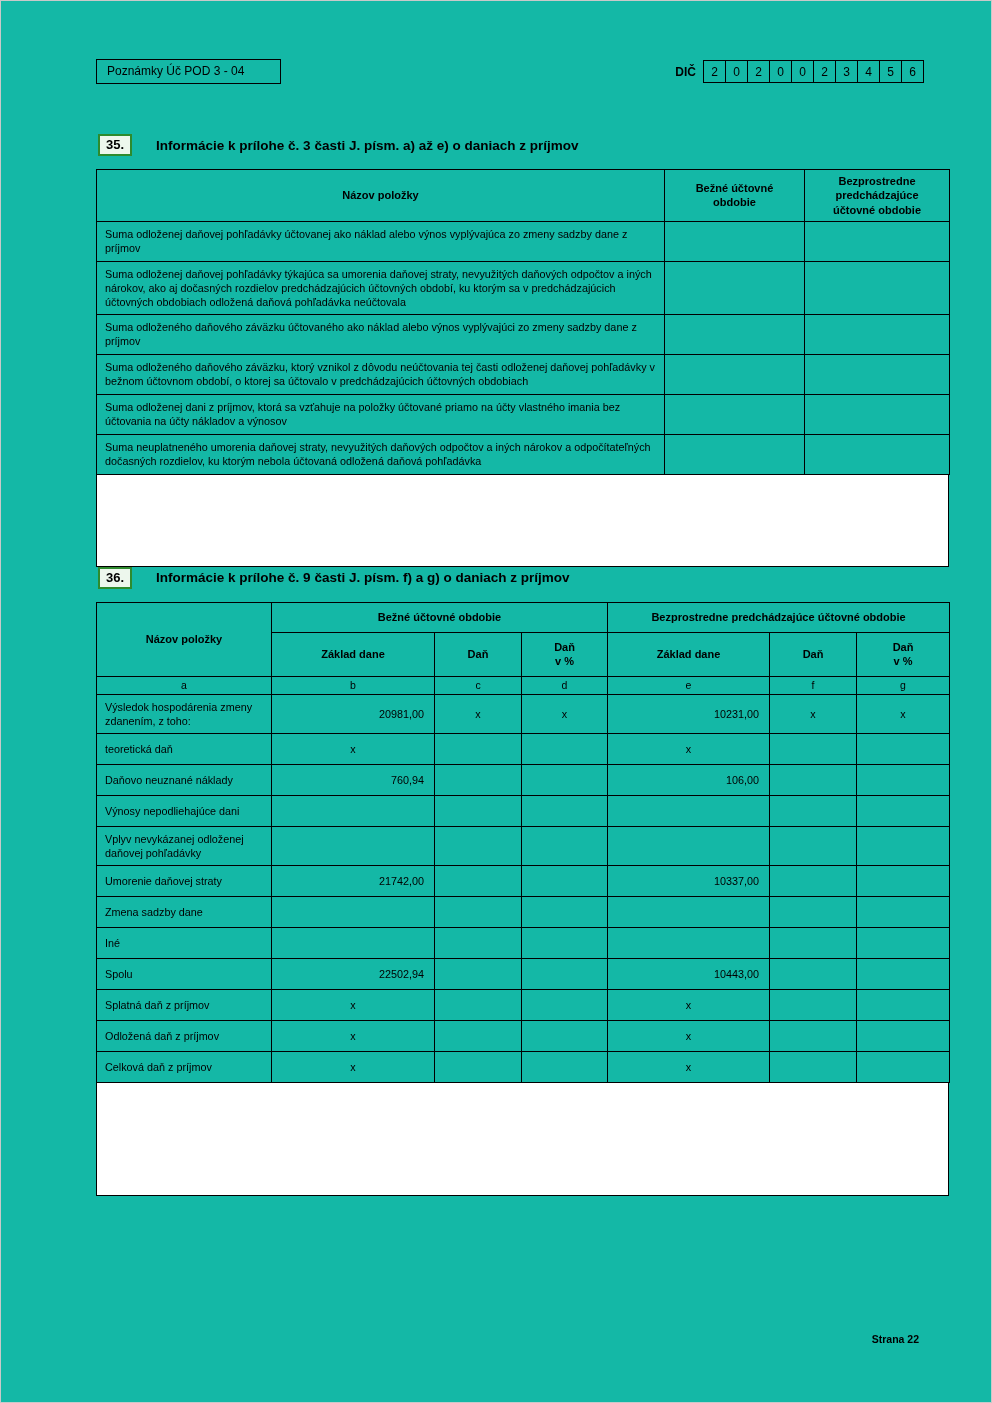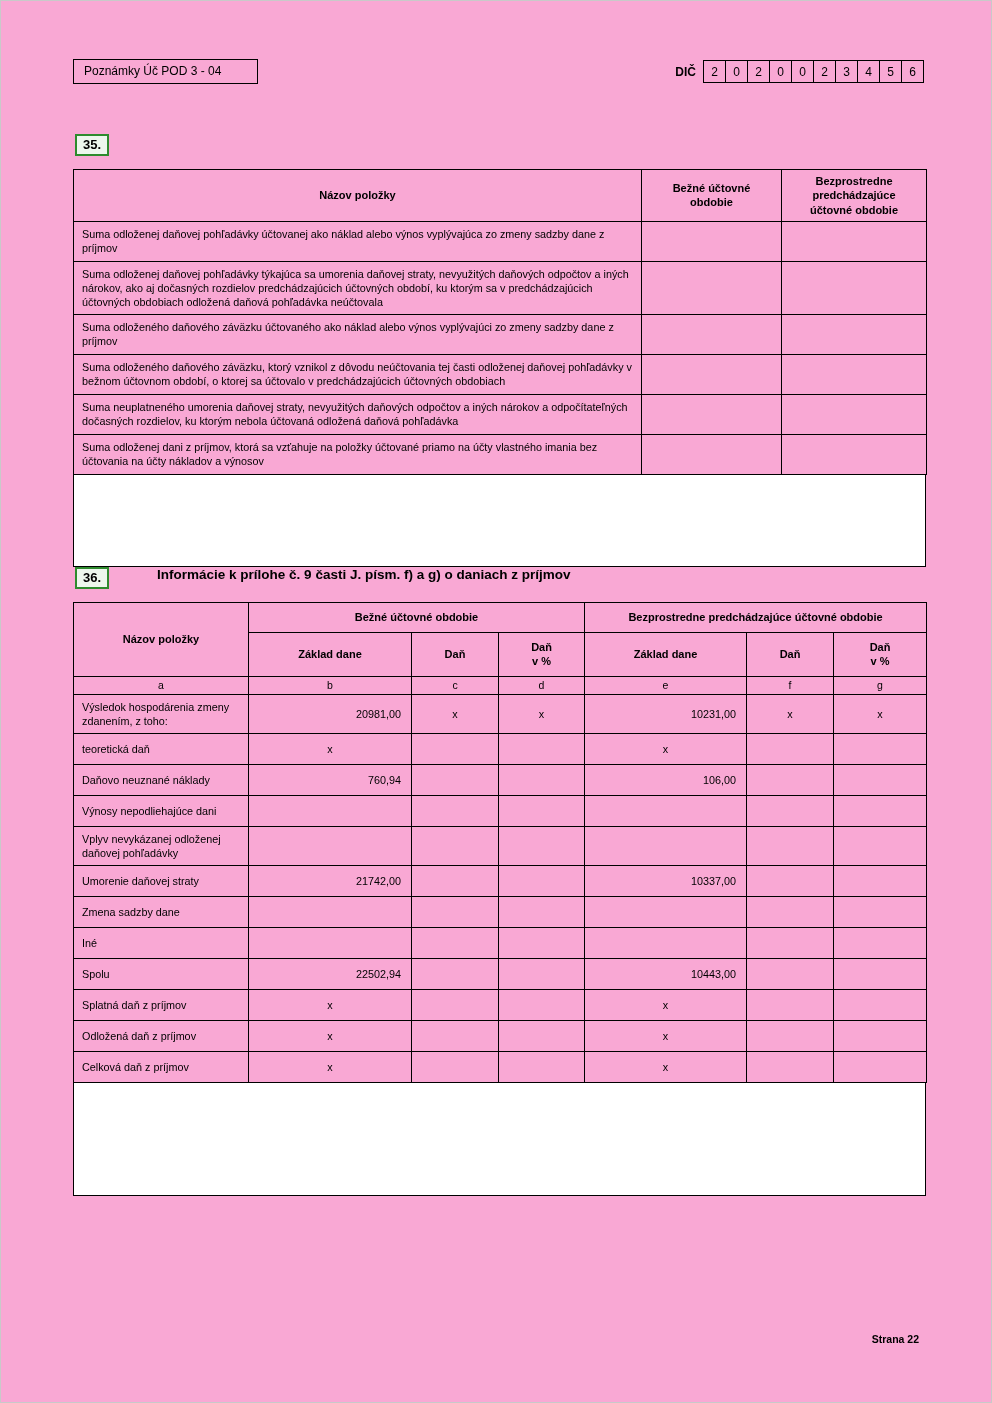--- a/index.html
+++ b/index.html
@@ -1,25 +1,26 @@
 <!DOCTYPE html>
 <html style="--section-box-green: #2e8b2e;"><head>
 <meta charset="utf-8">
 <style>
   * { box-sizing: border-box; }
   html,body { margin:0; padding:0; background:#fff; }
   .page {
     position: relative;
     width: 992px;
     height: 1403px;
-    background: #f9a8d4;
+    background: #14b8a6;
     border: 1px solid #c9c9c9;
     font-family: "Liberation Sans", "DejaVu Sans", sans-serif;
     color: #000;
     overflow: hidden;
+    padding-left: 23px;
   }
 
   
   .top-row {
     display: flex;
     justify-content: space-between;
     align-items: flex-start;
     margin: 58px 67px 0 72px;
   }
   .form-code {
@@ -34,21 +35,21 @@
   .dic-cell {
     width: 23px; height: 23px;
     border: 1px solid #000;
     margin-left: -1px;
     display: flex; align-items: center; justify-content: center;
     font-size: 12px;
   }
   .dic-cell:first-child { margin-left: 0; }
 
   
-  .sec-head { display: flex; margin-left: 74px; gap: 24px; }
+  .sec-head { display: flex; align-items: center; margin-left: 74px; }
   .sec-head-35 { margin-top: 50px; }
   .sec-head-36 { }
   .sec-num {
     border: 2px solid var(--section-box-green, #2e8b2e);
     background: #edf7ed;
     font-weight: bold;
     font-size: 13px;
     padding: 1px 6px 2px 6px;
     margin-right: 24px;
   }
@@ -140,20 +141,21 @@
         <span class="dic-cell">3</span>
         <span class="dic-cell">4</span>
         <span class="dic-cell">5</span>
         <span class="dic-cell">6</span>
       </span>
     </div>
   </div>
 
   <div class="sec-head sec-head-35">
     <span class="sec-num">35.</span>
+    <span class="sec-title">Informácie k prílohe č. 3 časti J. písm. a) až e) o daniach z príjmov</span>
   </div>
 
   <table class="t35">
     <colgroup>
         <col class="c1">
         <col class="c2">
         <col class="c3">
       </colgroup>
     <thead>
       <tr>
@@ -177,26 +179,26 @@
         <td class="lbl">Suma odloženého daňového záväzku účtovaného ako náklad alebo výnos vyplývajúci zo zmeny sadzby dane z príjmov</td>
         <td class="val"></td>
         <td class="val"></td>
       </tr>
       <tr>
         <td class="lbl">Suma odloženého daňového záväzku, ktorý vznikol z dôvodu neúčtovania tej časti odloženej daňovej pohľadávky v bežnom účtovnom období, o ktorej sa účtovalo v predchádzajúcich účtovných obdobiach</td>
         <td class="val"></td>
         <td class="val"></td>
       </tr>
       <tr>
+        <td class="lbl">Suma odloženej dani z príjmov, ktorá sa vzťahuje na položky účtované priamo na účty vlastného imania bez účtovania na účty nákladov a výnosov</td>
+        <td class="val"></td>
+        <td class="val"></td>
+      </tr>
+      <tr>
         <td class="lbl">Suma neuplatneného umorenia daňovej straty, nevyužitých daňových odpočtov a iných nárokov a odpočítateľných dočasných rozdielov, ku ktorým nebola účtovaná odložená daňová pohľadávka</td>
-        <td class="val"></td>
-        <td class="val"></td>
-      </tr>
-      <tr>
-        <td class="lbl">Suma odloženej dani z príjmov, ktorá sa vzťahuje na položky účtované priamo na účty vlastného imania bez účtovania na účty nákladov a výnosov</td>
         <td class="val"></td>
         <td class="val"></td>
       </tr>
     </tbody>
   </table>
 
   <div class="notes-box notes-box-35"></div>
 
   <div class="sec-head sec-head-36">
     <span class="sec-num">36.</span>

